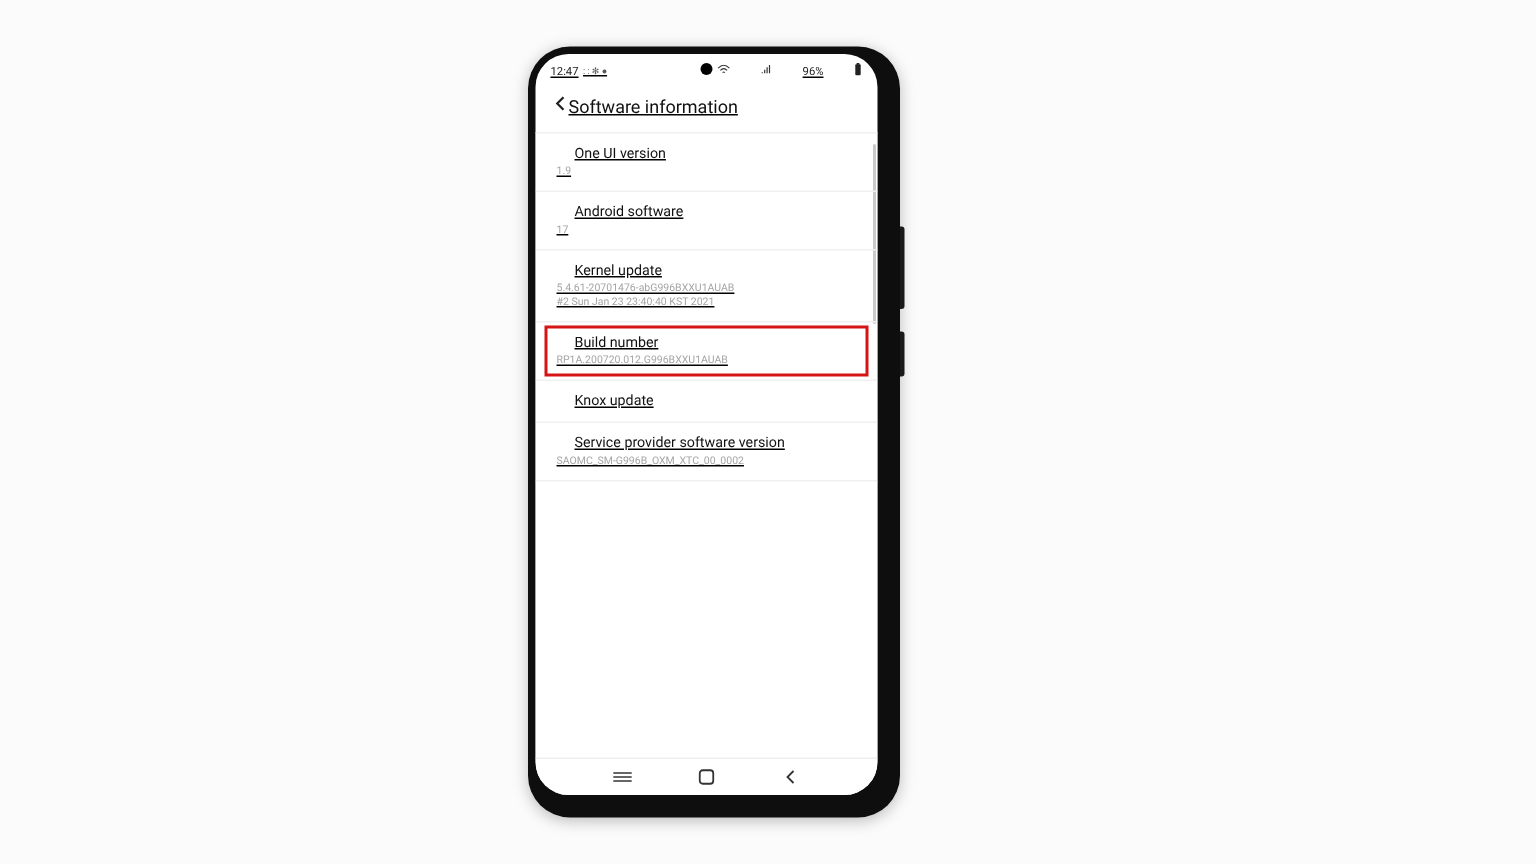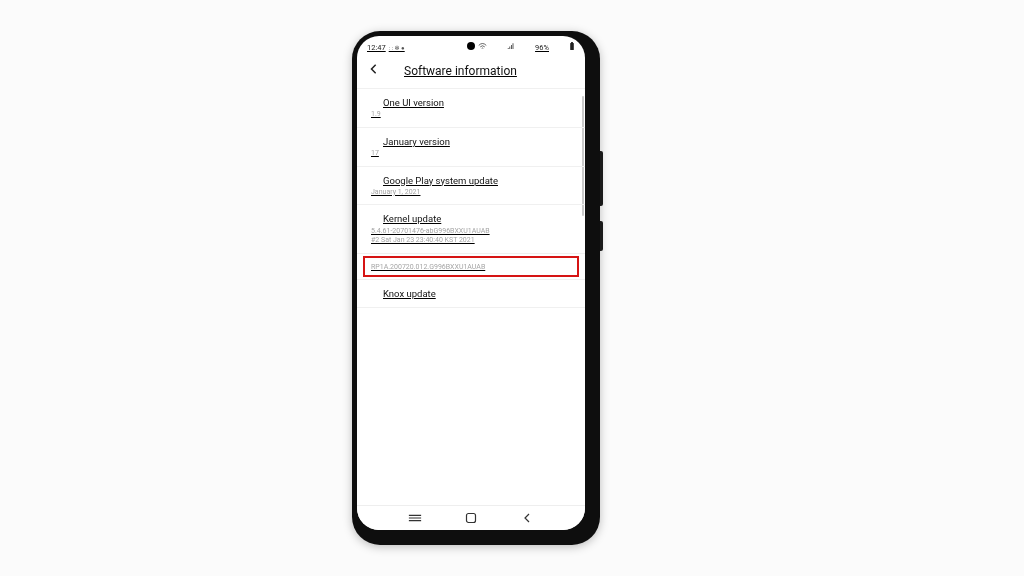--- a/index.html
+++ b/index.html
@@ -7,21 +7,21 @@
   .phone{width:238px;height:504px;background:#0e0e0e;border-radius:28px;padding:5px;box-shadow:0 2px 10px rgba(0,0,0,0.25);position:relative;}
   .side-btn{position:absolute;right:-3px;width:3px;background:#1a1a1a;border-radius:0 2px 2px 0;}
   .side-btn.b1{top:120px;height:55px;}
   .side-btn.b2{top:190px;height:30px;}
   .screen{width:228px;height:494px;background:#fff;border-radius:22px;overflow:hidden;position:relative;display:flex;flex-direction:column;}
   .camera{position:absolute;top:6px;left:50%;transform:translateX(-50%);width:8px;height:8px;background:#000;border-radius:50%;z-index:3;}
   .status-bar{height:18px;display:flex;align-items:center;justify-content:space-between;padding:2px 10px 0 10px;font-size:7.5px;color:#222;}
   .status-left{display:flex;align-items:center;gap:3px;}
   .status-right{display:flex;align-items:center;gap:20px;}
   .wifi-icon,.batt-icon{display:inline-block;}
-  .header{display:flex;align-items:flex-start;gap:25px;padding:8px 12px 10px 12px;}
+  .header{display:flex;align-items:flex-start;gap:0;padding:8px 12px 10px 12px;}
   .back{width:10px;height:10px;display:flex;align-items:center;justify-content:center;}
   .back svg{width:10px;height:10px;stroke:#222;stroke-width:1.8;fill:none;}
   .header-title{font-size:12px;color:#111;font-weight:400;}
   .content{flex:1;overflow:hidden;background:#fff;border-top:1px solid #f0f0f0;}
   .item{padding:8px 14px 7px 14px;border-bottom:1px solid #f0f0f0;position:relative;}
   .item .label{font-size:9.5px;color:#111;line-height:1.3;padding-left:12px;}
   .item .value{font-size:7px;color:#a5a5a5;line-height:1.35;margin-top:1px;white-space:pre-line;}
   .highlight{position:absolute;border:2.5px solid #d61414;left:6px;right:6px;top:2px;bottom:2px;pointer-events:none;}
   .nav-bar{height:24px;display:flex;align-items:center;justify-content:space-around;padding:0 30px;border-top:1px solid #eee;background:#fff;}
   .nav-btn{width:30px;display:flex;align-items:center;justify-content:center;color:#333;}
@@ -73,38 +73,39 @@
         <div class="header-title">Software information</div>
       </div>
 
       <div class="content" id="content">
         <div class="scrollbar"></div>
       <div class="item">
             <div class="label">One UI version</div>
             <div class="value">1.9</div>
           </div>
           <div class="item">
-            <div class="label">January version</div>
+            <div class="label">Android software</div>
             <div class="value">17</div>
-          </div>
-          <div class="item">
-            <div class="label">Google Play system update</div>
-            <div class="value">January 1, 2021</div>
           </div>
           <div class="item">
             <div class="label">Kernel update</div>
             <div class="value">5.4.61-20701476-abG996BXXU1AUAB
-#2 Sat Jan 23 23:40:40 KST 2021</div>
+#2 Sun Jan 23 23:40:40 KST 2021</div>
           </div>
           <div class="item">
+            <div class="label">Build number</div>
             <div class="value">RP1A.200720.012.G996BXXU1AUAB</div>
             <div class="highlight"></div>
           </div>
           <div class="item">
             <div class="label">Knox update</div>
+          </div>
+          <div class="item">
+            <div class="label">Service provider software version</div>
+            <div class="value">SAOMC_SM-G996B_OXM_XTC_00_0002</div>
           </div>
         </div>
 
       <div class="nav-bar">
         <div class="nav-btn">
           <svg width="14" height="10" viewBox="0 0 16 10">
               <line x1="1" y1="2" x2="15" y2="2"></line>
               <line x1="1" y1="5" x2="15" y2="5"></line>
               <line x1="1" y1="8" x2="15" y2="8"></line>
             </svg>

